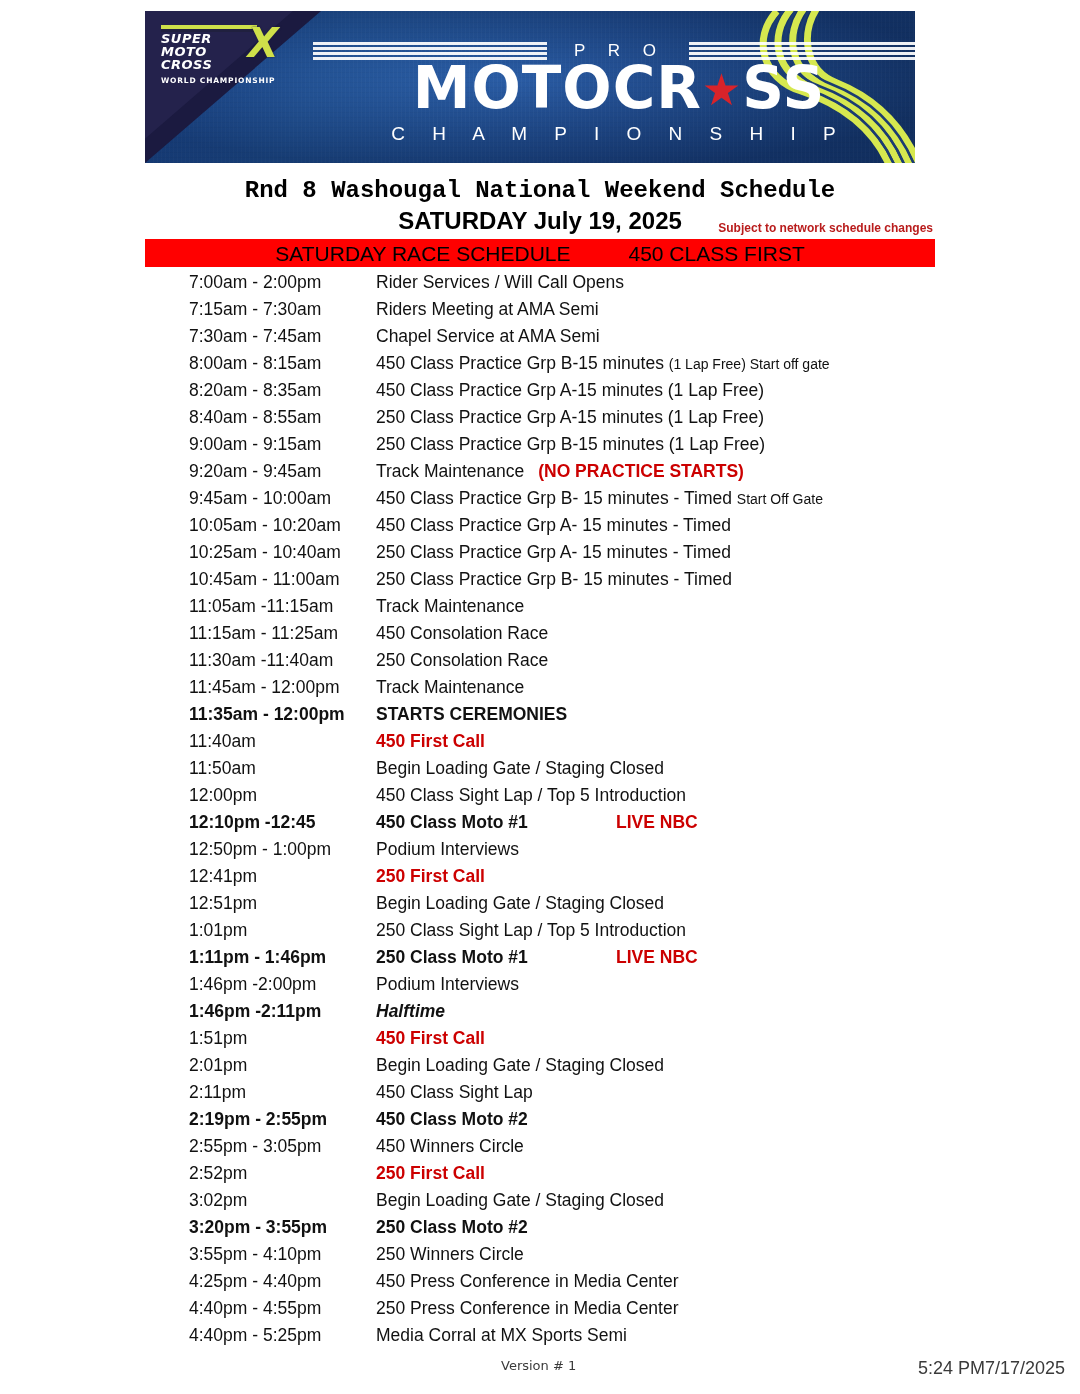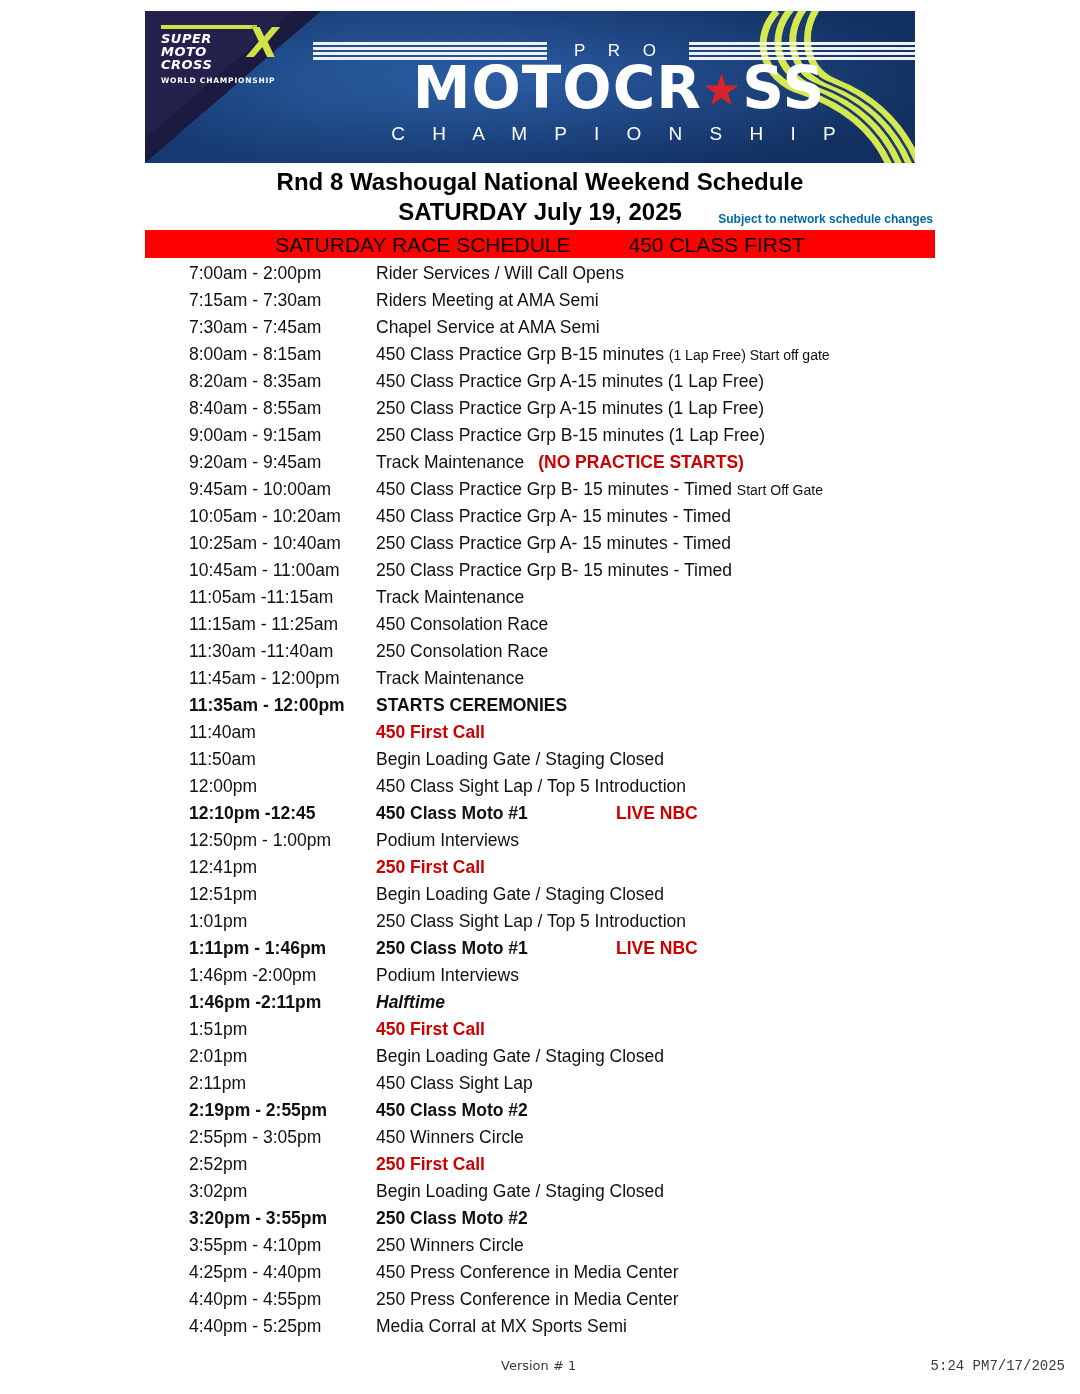--- a/index.html
+++ b/index.html
@@ -182,23 +182,23 @@
     text-align: center;
     font-family: "Liberation Sans", sans-serif;
     font-size: 19px;
     letter-spacing: 11px;
     color: #ffffff;
     white-space: nowrap;
   }
 
   
   .title-main {
-    margin-top: 4px;
+    margin-top: 13px;
     text-align: center;
-    font-family: Liberation Sans, sans-serif;
+    font-family: Liberation Mono, monospace;
     font-weight: bold;
     font-size: 24px;
     line-height: 30px;
     color: #000000;
   }
   .title-sub-row {
     position: relative;
     height: 30px;
   }
   .title-sub {
@@ -210,21 +210,21 @@
     color: #000000;
   }
   .note {
     position: absolute;
     right: 2px;
     bottom: 1px;
     font-family: "Liberation Sans", sans-serif;
     font-weight: bold;
     font-size: 12px;
     line-height: 14px;
-    color: #0369a1;
+    color: #b91c1c;
     white-space: nowrap;
   }
 
   
   .red-bar {
     margin-top: 3px;
     height: 28px;
     background: #ff0000;
     display: flex;
     align-items: center;
@@ -303,22 +303,22 @@
     top: 0;
     font-family: "DejaVu Sans", sans-serif;
     font-size: 13px;
     color: #3a3a3a;
     white-space: nowrap;
   }
   .footer .stamp {
     position: absolute;
     right: 15px;
     top: 0;
-    font-family: Liberation Mono, monospace;
-    font-size: 14px;
+    font-family: Liberation Sans, sans-serif;
+    font-size: 18px;
     color: #3a3a3a;
     white-space: nowrap;
   }
 </style>
 </head>
 <body>
 
 <div class="page">
 
   <div class="content">

